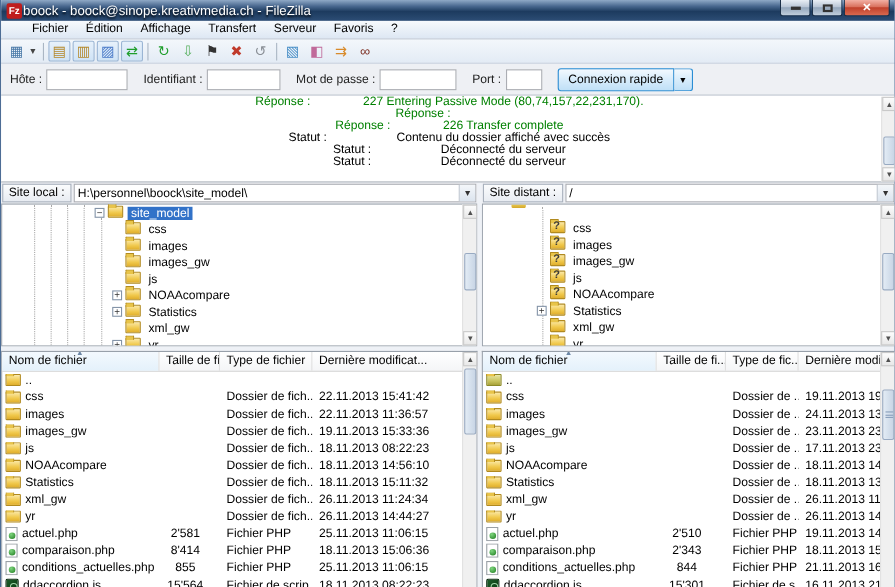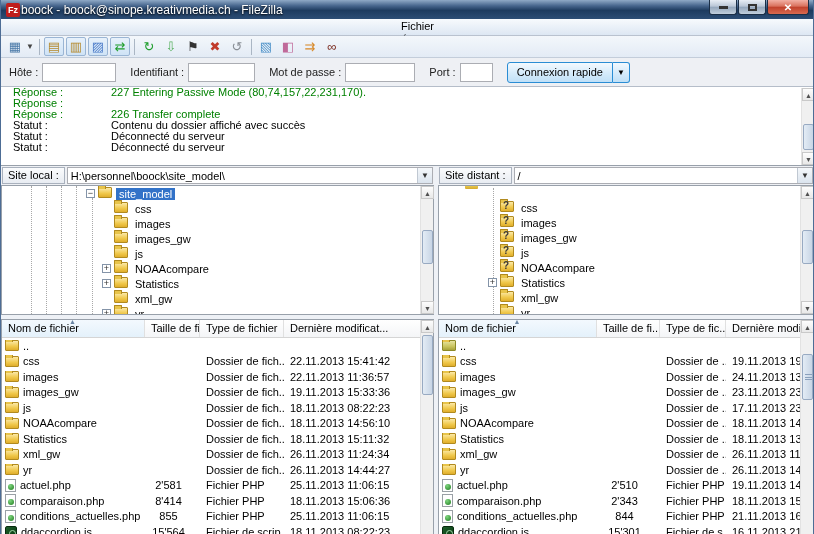--- a/index.html
+++ b/index.html
@@ -22,21 +22,21 @@
     display:flex; align-items:center; justify-content:center;
     border-radius:0 0 3px 3px; margin-left:1px; cursor:default; }
   .win-btn.close { width:42px;
     background:linear-gradient(180deg,#f2b0a4,#d9705c 45%,#c0402b 50%,#d96a50); color:#fff;
     font-weight:bold; font-size:10px; }
   .glyph-min { width:9px; height:3px; background:#333; }
   .glyph-max { width:9px; height:7px; border:2px solid #333; background:transparent; }
   
   #menubar { position:absolute; left:0; top:19px; width:813px; height:17px;
     background:linear-gradient(180deg,#f7fafd,#dde7f3); border-bottom:1px solid #b9c2cf;
-    display:flex; align-items:center; padding-left:20px;flex-direction:column; }
+    display:flex; align-items:flex-start; padding-left:20px; }
   .menu-item { padding:1px 8px; cursor:default; }
   
   #toolbar { position:absolute; left:0; top:36px; width:813px; height:22px;
     background:linear-gradient(180deg,#f3f7fb,#e3ebf5); border-bottom:1px solid #c3cdda;
     display:flex; align-items:center; padding-left:3px; }
   .tb-btn { width:20px; height:19px; display:flex; align-items:center; justify-content:center;
     margin:0 1px; border:1px solid transparent; border-radius:2px; font-size:13px; }
   .tb-btn.pressed { border:1px solid #9ab5d4; background:linear-gradient(180deg,#e7f1fb,#cfe3f6); }
   .tb-sep { width:1px; height:16px; background:#aab6c4; margin:0 3px; }
   .tb-caret { font-size:8px; color:#444; margin:0 2px 0 0; }
@@ -46,21 +46,21 @@
   .qc-label { margin-right:4px; color:#222; }
   .qc-input { height:19px; border:1px solid #abadb3; background:#fff; margin-right:14px; }
   #qc-host { width:74px; } #qc-user { width:67px; } #qc-pass { width:70px; } #qc-port { width:33px; }
   #qc-button { height:21px; padding:0 9px; border:1px solid #2a8dd4; border-radius:3px 0 0 3px;
     background:linear-gradient(180deg,#f3f9fe,#d7ecfb 50%,#c0e0f7); font-size:11px; cursor:default; }
   #qc-drop { height:21px; width:17px; border:1px solid #2a8dd4; border-left:none; border-radius:0 3px 3px 0;
     background:linear-gradient(180deg,#f3f9fe,#d7ecfb 50%,#c0e0f7); font-size:8px; text-align:center; line-height:20px; }
   
   #messagelog { position:absolute; left:0; top:87px; width:813px; height:79px;
     background:#fff; border-bottom:1px solid #98a0aa; overflow:hidden; }
-  .log-line { display:flex; line-height:11px; padding-left:12px; }
+  .log-line { display:flex; line-height:11px; padding-left:2px;justify-content:center; }
   .log-label { width:98px; flex:none; }
   .log-response { color:#008000; } .log-command { color:#0000c8; } .log-status { color:#000; }
   
   .pathbar { position:absolute; top:166px; height:19px; display:flex; align-items:center;
     background:#eef0f4; }
   #local-pathbar { left:0; width:433px; }
   #remote-pathbar { left:437px; width:376px; }
   .path-label { border:1px solid #a9b1bd; background:linear-gradient(180deg,#fbfcfd,#e8ecf2);
     height:17px; line-height:15px; padding:0 5px; margin-left:1px; white-space:nowrap; }
   .path-combo { flex:1; height:17px; border:1px solid #abadb3; background:#fff; margin:0 1px 0 2px;

